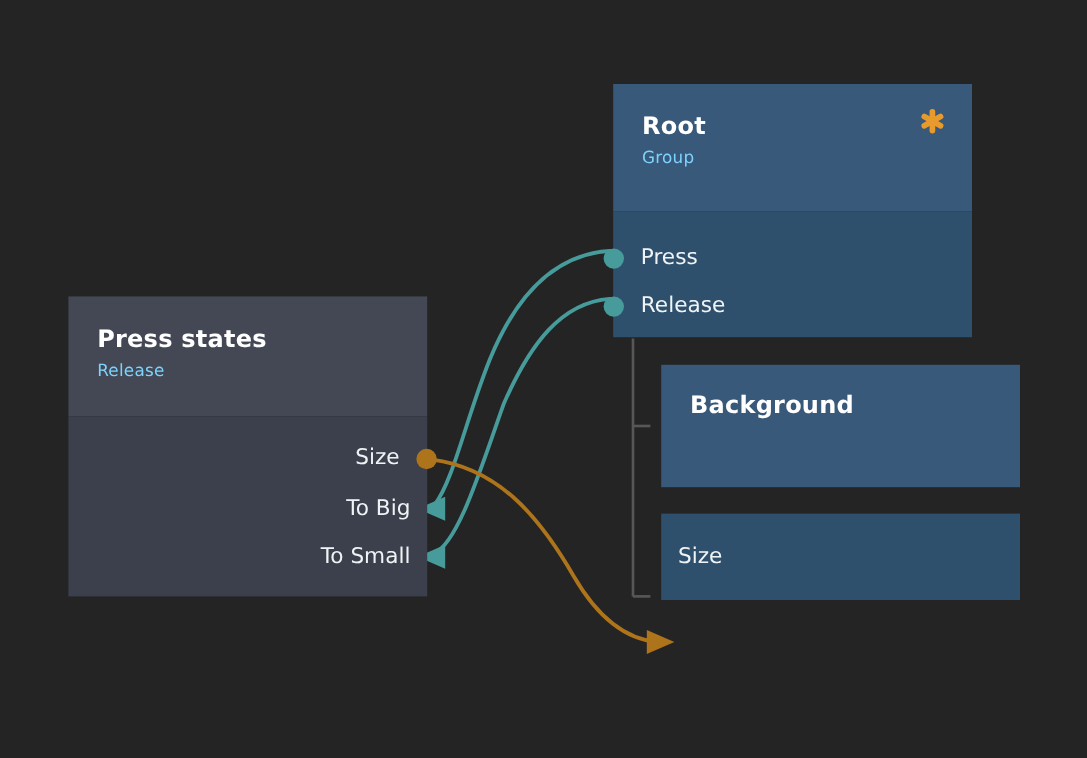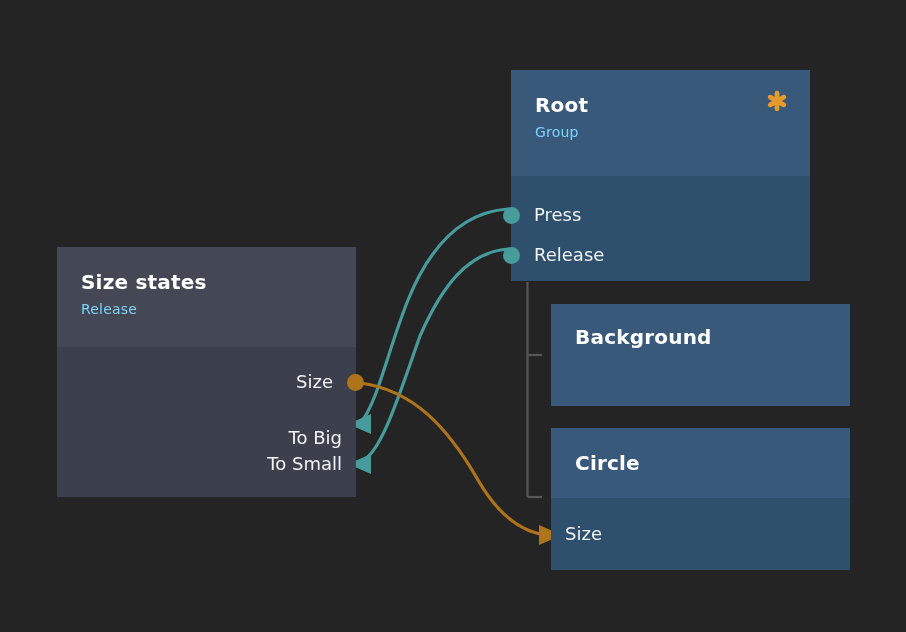--- a/index.html
+++ b/index.html
@@ -151,31 +151,31 @@
 
     <path d="M 508 249 C 468 252, 442 286, 420 336 C 400 392, 382 452, 362 461" fill="none" stroke="#479b9b" stroke-width="3.2" stroke-linecap="round"></path>
     <polygon points="348,464 371,454 371,474" fill="#479b9b"></polygon>
 
     <path d="M 360 383 C 414 390, 448 428, 478 480 C 500 518, 524 533, 548 535" fill="none" stroke="#ad741b" stroke-width="3.2" stroke-linecap="round"></path>
     <polygon points="562,535 539,525 539,545" fill="#ad741b"></polygon>
   </svg>
 
   <div class="node node-grey" id="node-size-states" style="left:57px; top:247px; width:299px; height:250px;">
     <div class="node-header" style="height:100px;">
-      <div class="node-title">Size states</div>
+      <div class="node-title">Press states</div>
       <div class="node-subtitle">Release</div>
     </div>
     <div class="node-body" style="height:150px;">
 
       <div class="port-row right" style="top:24px;">
         <span class="port-dot-orange"></span>
         <span class="port-label">Size</span>
       </div>
 
-      <div class="port-row right" style="top:80px;align-items:center;">
+      <div class="port-row right" style="top:66px;align-items:center;">
         <span class="port-nodot"></span>
         <span class="port-label">To Big</span>
       </div>
 
       <div class="port-row right" style="top:106px;text-align:right;">
         <span class="port-nodot"></span>
         <span class="port-label">To Small</span>
       </div>
 
     </div>
@@ -208,23 +208,20 @@
     </div>
   </div>
 
   <div class="node node-blue" id="node-background" style="left:551px; top:304px; width:299px; height:108px;">
     <div class="node-header" style="height:102px; padding-top:20px;">
       <div class="node-title">Background</div>
     </div>
   </div>
 
   <div class="node node-blue" id="node-circle" style="left:551px; top:428px; width:299px; height:142px;">
-    <div class="node-header" style="height:70px;">
-      <div class="node-title">Circle</div>
-    </div>
     <div class="node-body" style="height:72px;">
       <div class="port-row left" style="top:25px;">
         <span class="port-nodot"></span>
         <span class="port-label">Size</span>
       </div>
     </div>
   </div>
 
 </div>
 

